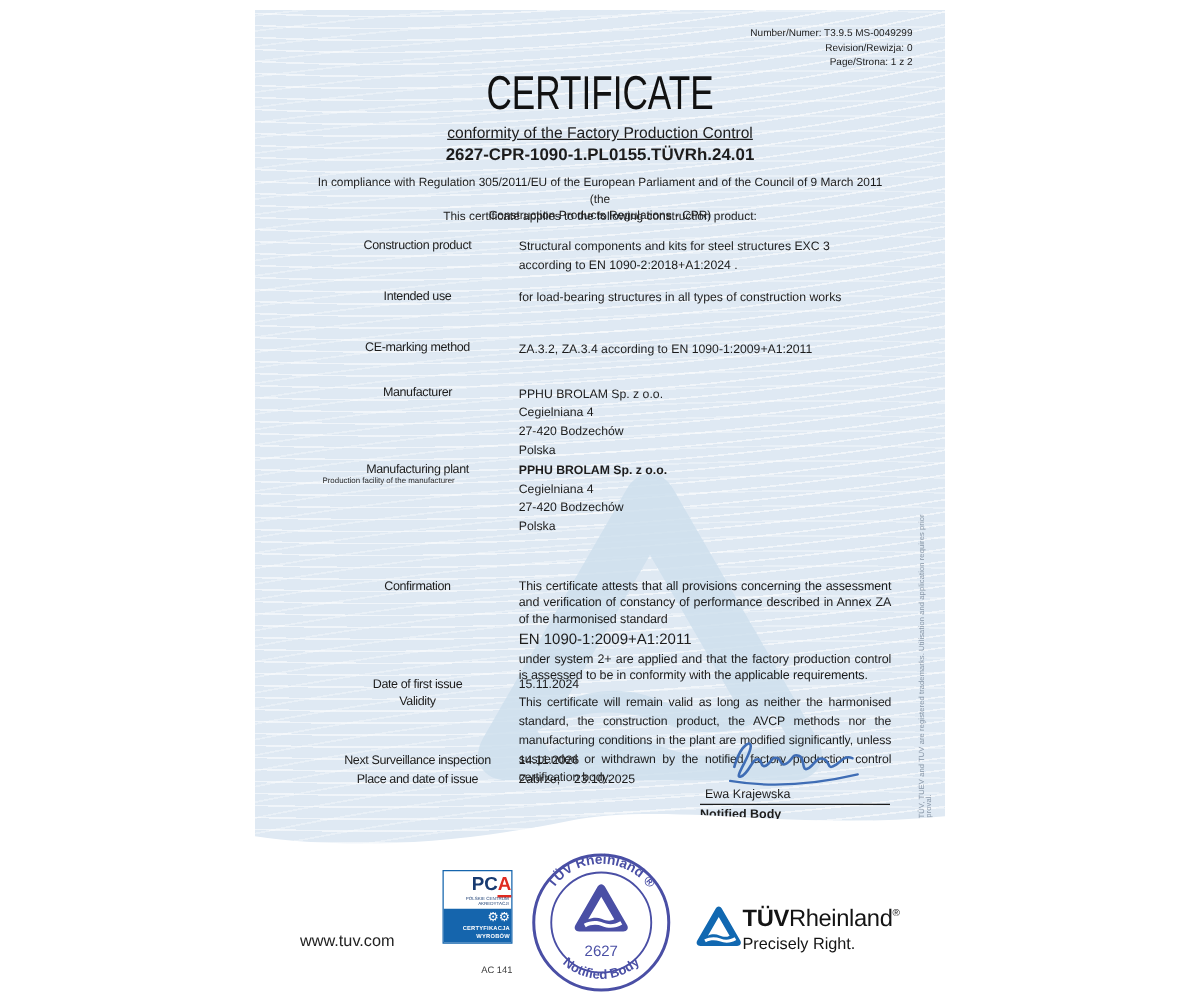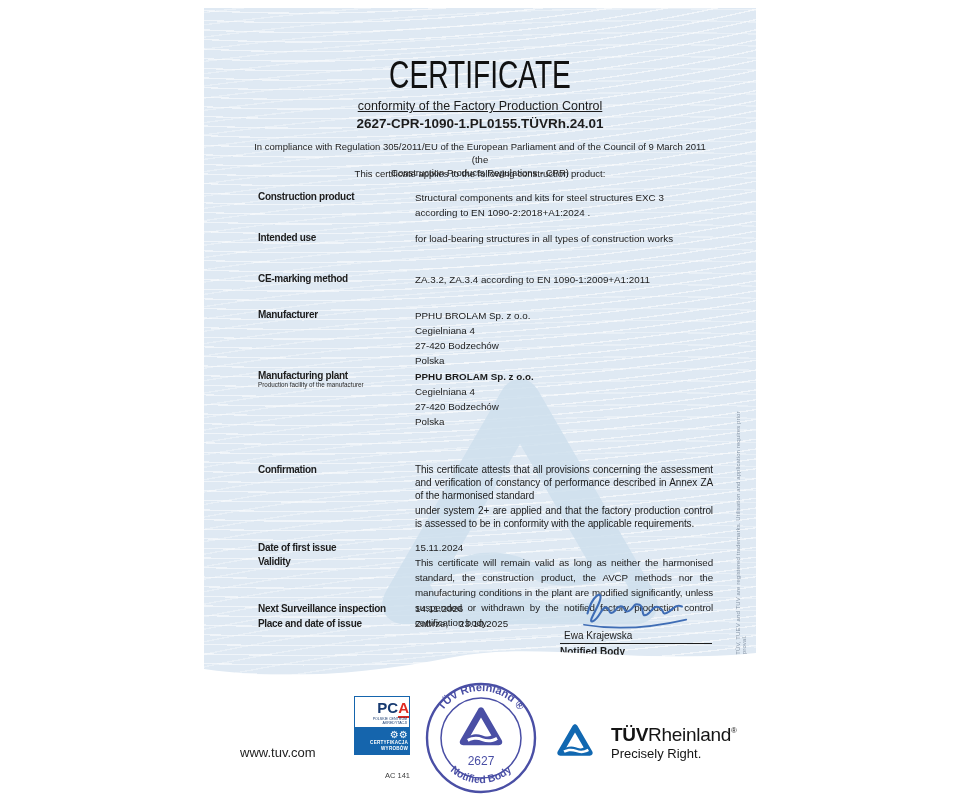--- a/index.html
+++ b/index.html
@@ -22,21 +22,21 @@
   .meta { position:absolute; top:13px; right:26px; text-align:right; font-size:8px; line-height:11.5px; }
   .title { position:absolute; top:46px; left:0; width:100%; text-align:center;
            font-size:38px; line-height:42px; transform:scaleX(.74); letter-spacing:0; color:#111; }
   .subtitle { position:absolute; top:91px; left:0; width:100%; text-align:center; font-size:12.5px;text-decoration:underline; }
   .cert-number { position:absolute; top:108px; left:0; width:100%; text-align:center; font-size:13.5px; font-weight:700; }
   .compliance { position:absolute; top:132px; left:41px; width:470px; text-align:center; font-size:9.5px; line-height:13px; }
   .applies { position:absolute; top:160px; left:0; width:100%; text-align:center; font-size:9.5px; }
 
   
   .row { position:absolute; left:54px; width:452px; }
-  .row .label { position:absolute; left:0; top:0; width:152px; font-weight:700; font-size:10px; letter-spacing:-.3px; line-height:13px; }
+  .row .label { position:absolute; left:0; top:0; width:152px; font-weight:400; font-size:10px; letter-spacing:-.3px; line-height:13px;text-align:center; }
   .row .sublabel { position:absolute; left:0; top:12px; width:152px; font-size:6.3px; color:#2a2a2a; }
   .row .value { position:absolute; left:157px; top:0; width:298px; font-size:9.8px; line-height:15px; }
   .row .value .vline { line-height:15px; }
   .para { font-size:10px; line-height:13px; text-align:justify; letter-spacing:-.1px; }
   .standard-line { font-size:12px; line-height:16px; margin-top:1px; }
   .bold { font-weight:700; }
   .pre { white-space:pre; }
 
   
   .sig-block { position:absolute; left:356px; top:576px; width:152px; text-align:left; }
@@ -57,21 +57,21 @@
   .pca-acronym { font-size:15px; font-weight:700; line-height:17px; padding-top:2px; color:#173a70; }
   .pca-acronym .red { color:#e02b20; border-bottom:2px solid #e02b20; }
   .pca-org { font-size:3.6px; line-height:4.2px; color:#173a70; padding:1px 2px 2px 2px; }
   .pca-blue { background:#1565ad; color:#fff; padding:2px 1px 3px 1px; }
   .pca-gears { font-size:10px; line-height:11px; }
   .pca-scope { font-size:4.6px; font-weight:700; line-height:5.4px; letter-spacing:.2px; }
   .pca-code { font-size:7.5px; color:#3c3c3c; margin-top:16px; }
 
   .stamp { position:absolute; left:424px; top:681px; width:114px; height:114px; }
 
-  .brand { position:absolute; left:556px; top:720px; display:flex; align-items:center; gap:17px; }
+  .brand { position:absolute; left:556px; top:720px; display:flex; align-items:center; gap:0; }
   .brand-tri { width:38px; height:35px; }
   .brand-name { font-size:19px; line-height:21px; color:#141414; letter-spacing:-.3px; }
   .brand-name .b { font-weight:700; }
   .brand-name sup { font-size:8px; vertical-align:8px; }
   .brand-tagline { font-size:13px; color:#141414; margin-top:1px; }
 </style>
 </head>
 <body>
 
 <svg width="0" height="0" style="position:absolute" aria-hidden="true">
@@ -85,20 +85,25 @@
 </svg>
 
 <div class="certificate">
 
   <svg class="watermark" viewBox="0 0 100 92">
     <use href="#tuv-tri" xlink:href="#tuv-tri" fill="#cfe0ee"></use>
   </svg>
 
   <div class="cert-content">
 
+    <div class="meta">
+      <div>Number/Numer: T3.9.5 MS-0049299</div>
+      <div>Revision/Rewizja: 0</div>
+      <div>Page/Strona: 1 z 2</div>
+    </div>
 
     <div class="title">CERTIFICATE</div>
     <div class="subtitle">conformity of the Factory Production Control</div>
     <div class="cert-number">2627-CPR-1090-1.PL0155.TÜVRh.24.01</div>
     <div class="compliance">
       <div>In compliance with Regulation 305/2011/EU of the European Parliament and of the Council of 9 March 2011 (the</div>
       <div>Construction Products Regulations - CPR)</div>
     </div>
     <div class="applies">This certificate applies to the following construction product:</div>
 
@@ -138,20 +143,21 @@
         <div class="vline">Cegielniana 4</div>
         <div class="vline">27-420 Bodzechów</div>
         <div class="vline">Polska</div>
       </div>
     </div>
 
     <div class="row" style="top:455px">
       <div class="label">Confirmation</div>
       <div class="value">
         <div class="para">This certificate attests that all provisions concerning the assessment and verification of constancy of performance described in Annex ZA of the harmonised standard</div>
+        <div class="standard-line">EN 1090-1:2009+A1:2011</div>
         <div class="para" style="margin-top:2px">under system 2+ are applied and that the factory production control is assessed to be in conformity with the applicable requirements.</div>
       </div>
     </div>
 
     <div class="row" style="top:533px">
       <div class="label">Date of first issue</div>
       <div class="value" style="line-height:13px">15.11.2024</div>
     </div>
 
     <div class="row" style="top:547px">

